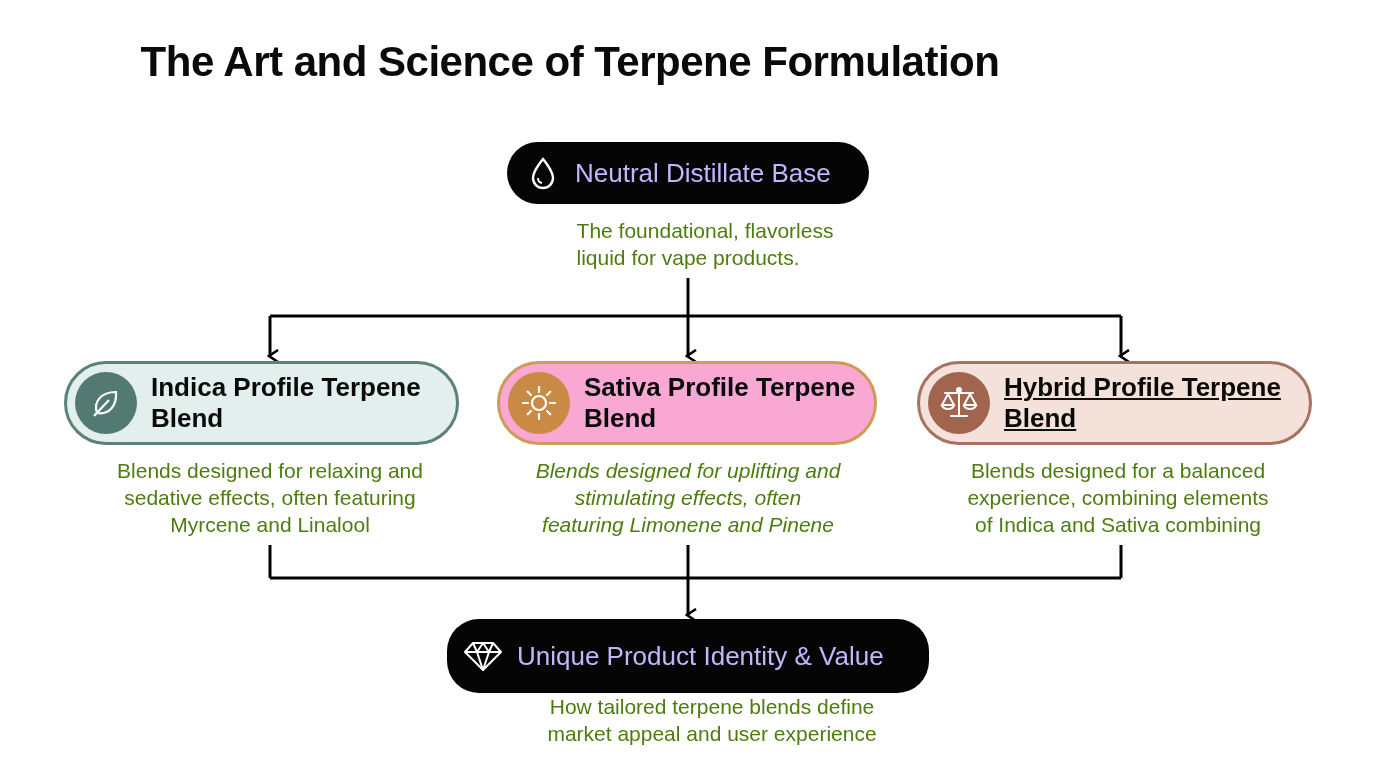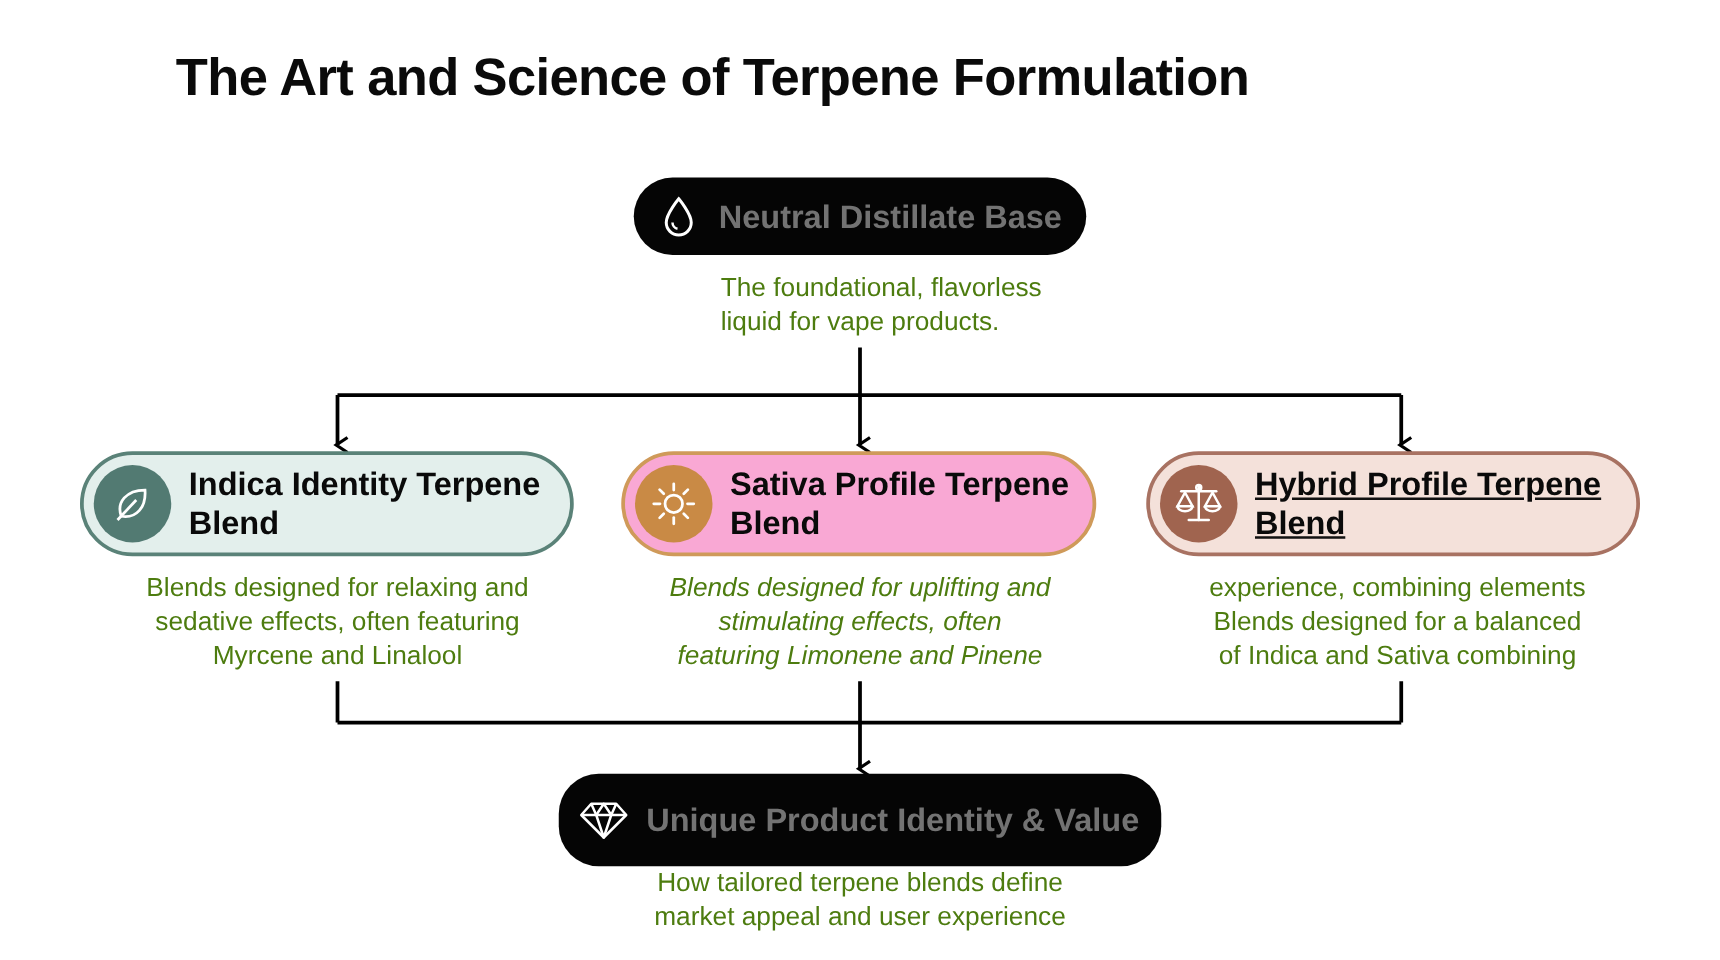--- a/index.html
+++ b/index.html
@@ -5,23 +5,23 @@
   html, body { margin:0; padding:0; }
   body {
     width:1376px; height:768px; background:#ffffff; position:relative; overflow:hidden;
     font-family:"Liberation Sans", "DejaVu Sans", sans-serif; color:#111;
   }
   .title {
     position:absolute; left:0; top:38px; width:1140px; text-align:center;
     font-size:42px; font-weight:bold; letter-spacing:-0.5px; color:#0a0a0a;
   }
   .pill-dark {
-    position:absolute; background:#050505; color:#737373; border-radius:32px;
+    position:absolute; background:#050505; color:#c4b5fd; border-radius:32px;
     display:flex; align-items:center; box-sizing:border-box;
-    font-weight:bold; font-size:26px;
+    font-weight:normal; font-size:26px;
   }
   .pill-dark .ico { width:36px; height:36px; margin-right:14px; display:flex; align-items:center; justify-content:center; }
   .desc {
     position:absolute; text-align:center; font-size:21px; line-height:27px; color:#4d7c0f;
   }
   .card {
     position:absolute; height:84px; border-radius:42px; box-sizing:border-box;
     display:flex; align-items:center; border-width:3px; border-style:solid;
   }
   .card .badge {
@@ -69,21 +69,21 @@
 </div>
 
 <div class="card" style="left:64px; top:361px; width:395px; border-color:#5a8278; background:#e3efec;">
   <div class="badge" style="background:#527a72;">
     <svg width="34" height="34" viewBox="0 0 34 34">
       <path d="M8 27 C4 16 12 6 27 6 C28 20 20 29 8 27 Z" fill="none" stroke="#fff" stroke-width="2.2"></path>
       <path d="M5 30 L20 14" fill="none" stroke="#fff" stroke-width="2.2"></path>
     </svg>
   </div>
   <div class="label">
-    <div>Indica Identity Terpene</div>
+    <div>Indica Profile Terpene</div>
     <div>Blend</div>
   </div>
 </div>
 <div class="desc" style="left:85px; top:457px; width:370px;">
   <div>Blends designed for relaxing and</div>
   <div>sedative effects, often featuring</div>
   <div>Myrcene and Linalool</div>
 </div>
 
 <div class="card" style="left:497px; top:361px; width:380px; border-color:#cf9a5a; background:#f9a8d4;">
@@ -127,34 +127,34 @@
           <path d="M25 20 A6 4 0 0 0 37 20"></path>
       </g>
     </svg>
   </div>
   <div class="label">
     <div>Hybrid Profile Terpene</div>
     <div>Blend</div>
   </div>
 </div>
 <div class="desc" style="left:933px; top:457px; width:370px;">
+  <div>Blends designed for a balanced</div>
   <div>experience, combining elements</div>
-  <div>Blends designed for a balanced</div>
   <div>of Indica and Sativa combining</div>
 </div>
 
 <div class="pill-dark" style="left:447px; top:619px; width:482px; height:74px; padding-left:16px;">
   <span class="ico" style="width:40px;">
     <svg width="40" height="34" viewBox="0 0 40 34">
       <g fill="none" stroke="#fff" stroke-width="2" stroke-linejoin="round">
         <path d="M10 4 L30 4 L38 13 L20 31 L2 13 Z"></path>
         <line x1="2" y1="13" x2="38" y2="13"></line>
         <path d="M10 4 L14 13 L20 31 L26 13 L30 4"></path>
         <path d="M14 13 L20 4 L26 13"></path>
       </g>
     </svg>
   </span>
   <span>Unique Product Identity &amp; Value</span>
 </div>
-<div class="desc" style="left:488px; top:693px; width:400px;">
+<div class="desc" style="left:512px; top:693px; width:400px;">
   <div>How tailored terpene blends define</div>
   <div>market appeal and user experience</div>
 </div>
 
 </body></html>

